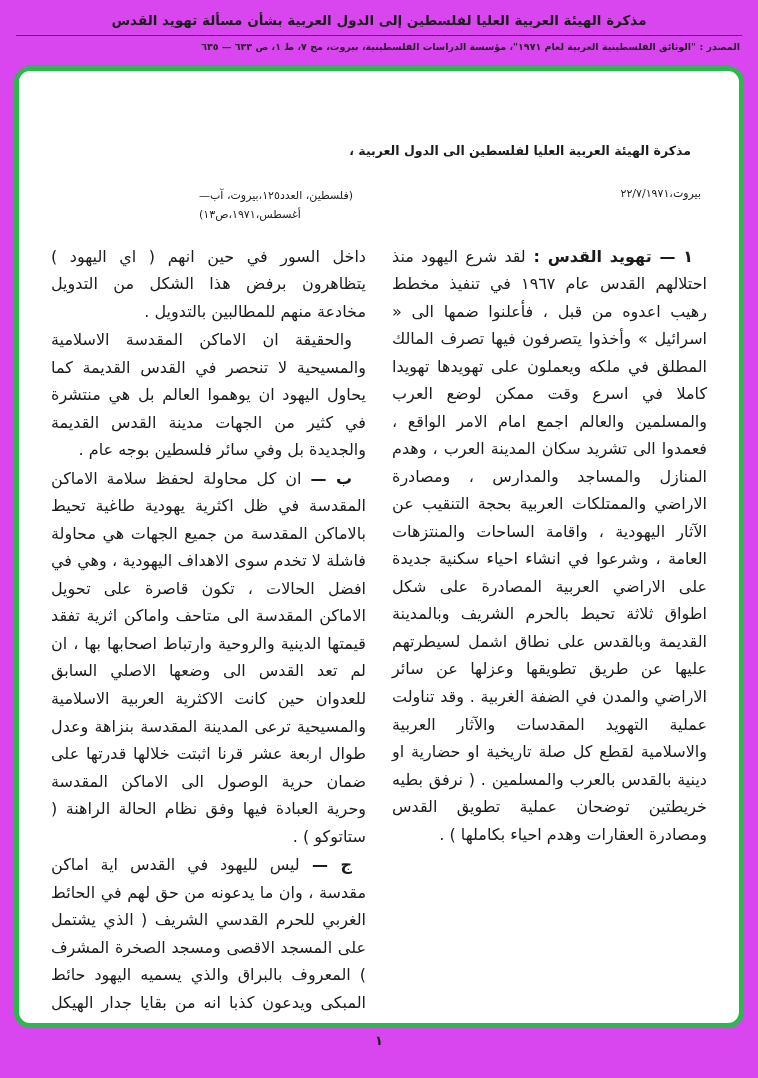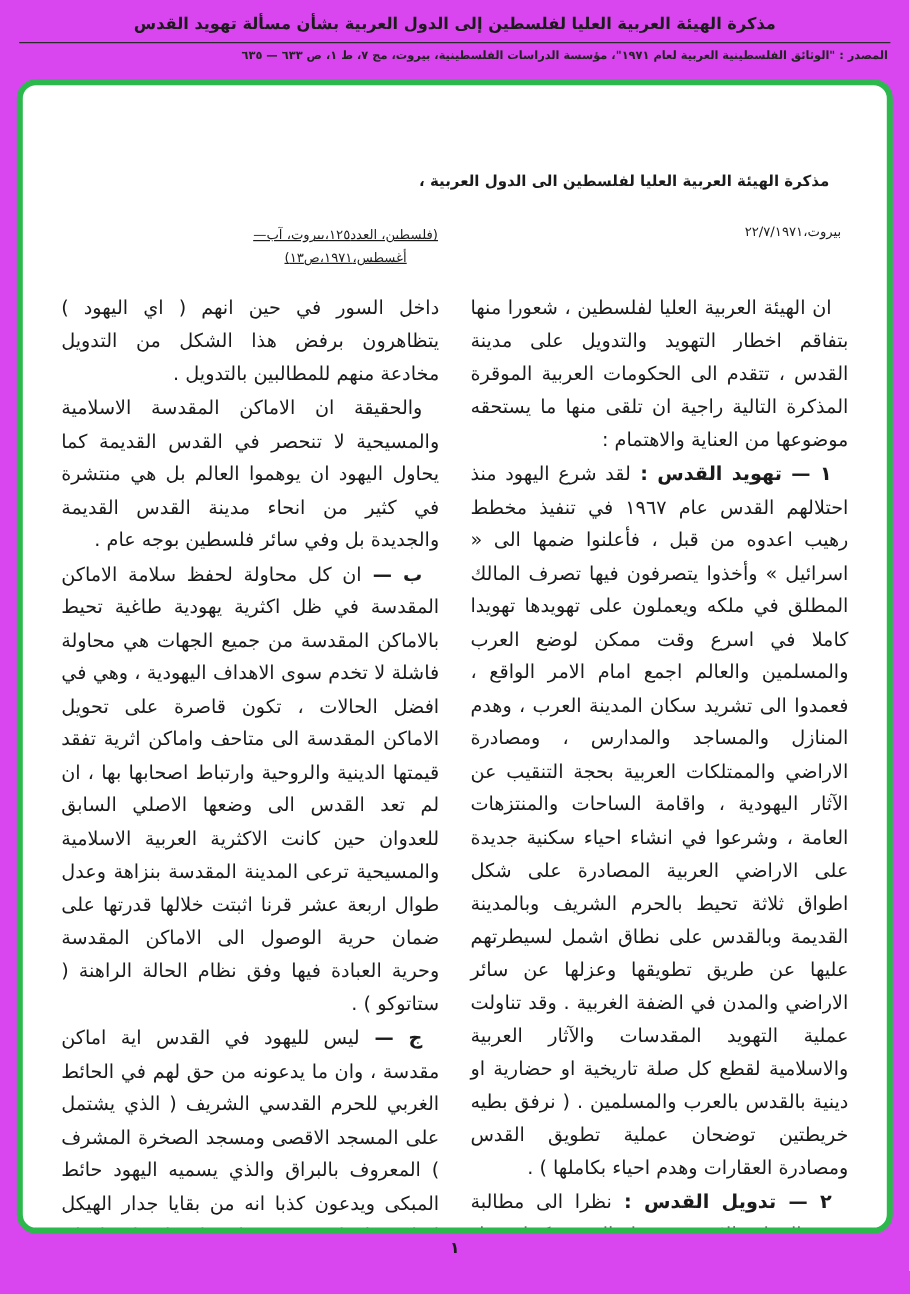--- a/index.html
+++ b/index.html
@@ -71,23 +71,22 @@
     padding-left: 148px;
   }
   .date-beirut {
     white-space: nowrap;
     letter-spacing: 0.5px;
     text-align: center;
   }
   .date-citation {
     direction: rtl;
     width: 178px;
-    text-align: center;
+    text-align: left;
     line-height: 1.7;
-    text-decoration: underline;
   }
   
   .columns {
     display: flex;
     direction: rtl;
     gap: 26px;
     margin-top: 18px;
   }
   .col {
     flex: 1 1 0;
@@ -133,28 +132,26 @@
     </div>
 
     <div class="date-row">
       <span class="date-beirut">بيروت،٢٢/٧/١٩٧١</span>
       <span class="date-citation">(فلسطين، العدد١٢٥،بيروت، آب—أغسطس،١٩٧١،ص١٣)</span>
     </div>
 
     <div class="columns">
 
       <div class="col">
-        <p><b class="lead"></b><span>ان الهيئة العربية العليا لفلسطين ، شعورا منها بتفاقم اخطار التهويد والتدويل على مدينة القدس ، تتقدم الى الحكومات العربية الموقرة المذكرة التالية راجية ان تلقى منها ما يستحقه موضوعها من العناية والاهتمام :</span></p>
         <p><b class="lead">١ — تهويد القدس : </b><span>لقد شرع اليهود منذ احتلالهم القدس عام ١٩٦٧ في تنفيذ مخطط رهيب اعدوه من قبل ، فأعلنوا ضمها الى « اسرائيل » وأخذوا يتصرفون فيها تصرف المالك المطلق في ملكه ويعملون على تهويدها تهويدا كاملا في اسرع وقت ممكن لوضع العرب والمسلمين والعالم اجمع امام الامر الواقع ، فعمدوا الى تشريد سكان المدينة العرب ، وهدم المنازل والمساجد والمدارس ، ومصادرة الاراضي والممتلكات العربية بحجة التنقيب عن الآثار اليهودية ، واقامة الساحات والمنتزهات العامة ، وشرعوا في انشاء احياء سكنية جديدة على الاراضي العربية المصادرة على شكل اطواق ثلاثة تحيط بالحرم الشريف وبالمدينة القديمة وبالقدس على نطاق اشمل لسيطرتهم عليها عن طريق تطويقها وعزلها عن سائر الاراضي والمدن في الضفة الغربية . وقد تناولت عملية التهويد المقدسات والآثار العربية والاسلامية لقطع كل صلة تاريخية او حضارية او دينية بالقدس بالعرب والمسلمين . ( نرفق بطيه خريطتين توضحان عملية تطويق القدس ومصادرة العقارات وهدم احياء بكاملها ) .</span></p>
-        <p><b class="lead">٢ — تدويل القدس : </b><span>نظرا الى مطالبة بعض الجهات الاجنبية بتدويل القدس كحل بديل عن تهويدها ، اعتقادا منها ان ذلك ادعى الى المحافظة على الاماكن المقدسة ، فان الهيئة العربية تسترعي نظر الدول العربية الموقرة الى الحقائق التالية :</span></p>
       </div>
 
       <div class="col">
         <p class="no-indent"><b class="lead"></b><span>داخل السور في حين انهم ( اي اليهود ) يتظاهرون برفض هذا الشكل من التدويل مخادعة منهم للمطالبين بالتدويل .</span></p>
-        <p><b class="lead"></b><span>والحقيقة ان الاماكن المقدسة الاسلامية والمسيحية لا تنحصر في القدس القديمة كما يحاول اليهود ان يوهموا العالم بل هي منتشرة في كثير من انحاء مدينة القدس القديمة والجديدة بل وفي سائر فلسطين بوجه عام .</span></p>
+        <p><b class="lead"></b><span>والحقيقة ان الاماكن المقدسة الاسلامية والمسيحية لا تنحصر في القدس القديمة كما يحاول اليهود ان يوهموا العالم بل هي منتشرة في كثير من الجهات مدينة القدس القديمة والجديدة بل وفي سائر فلسطين بوجه عام .</span></p>
         <p><b class="lead">ب — </b><span>ان كل محاولة لحفظ سلامة الاماكن المقدسة في ظل اكثرية يهودية طاغية تحيط بالاماكن المقدسة من جميع الجهات هي محاولة فاشلة لا تخدم سوى الاهداف اليهودية ، وهي في افضل الحالات ، تكون قاصرة على تحويل الاماكن المقدسة الى متاحف واماكن اثرية تفقد قيمتها الدينية والروحية وارتباط اصحابها بها ، ان لم تعد القدس الى وضعها الاصلي السابق للعدوان حين كانت الاكثرية العربية الاسلامية والمسيحية ترعى المدينة المقدسة بنزاهة وعدل طوال اربعة عشر قرنا اثبتت خلالها قدرتها على ضمان حرية الوصول الى الاماكن المقدسة وحرية العبادة فيها وفق نظام الحالة الراهنة ( ستاتوكو ) .</span></p>
         <p><b class="lead">ج — </b><span>ليس لليهود في القدس اية اماكن مقدسة ، وان ما يدعونه من حق لهم في الحائط الغربي للحرم القدسي الشريف ( الذي يشتمل على المسجد الاقصى ومسجد الصخرة المشرف ) المعروف بالبراق والذي يسميه اليهود حائط المبكى ويدعون كذبا انه من بقايا جدار الهيكل انما هو ادعاء منقوص تاريخيا وقانونيا . اذ ان الاسناد التاريخية تؤكد ان الهيكل دمر تدميرا كاملا ولم يبق منه حجر على حجر منذ حوالي عشرين قرنا . وقد اثبت تقرير لجنة البراق الدولية عام ١٩٣٠ بعد التحقيق الذي اجرته في قضية البراق والثورة الناجمة عنها ، ان المكان المذكور هو جزء من الحرم القدسي ومن املاك الوقف الاسلامي . وليس اضفاء اليهود صفة القداسة على حائط المبكى سوى بدعة ابتدعها زعماء الحركة الصهيونية العدوانية لجمع اليهود في فلسطين من انحاء العالم حول</span></p>
       </div>
 
     </div>
   </div>
 
   <div class="page-number">١</div>
 
 </div>

